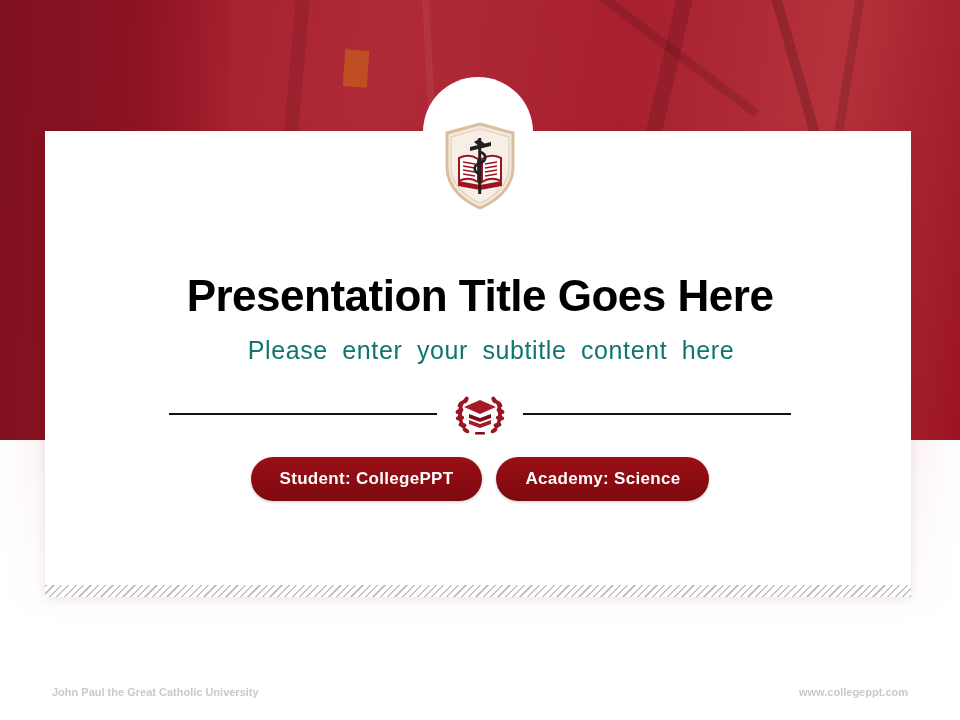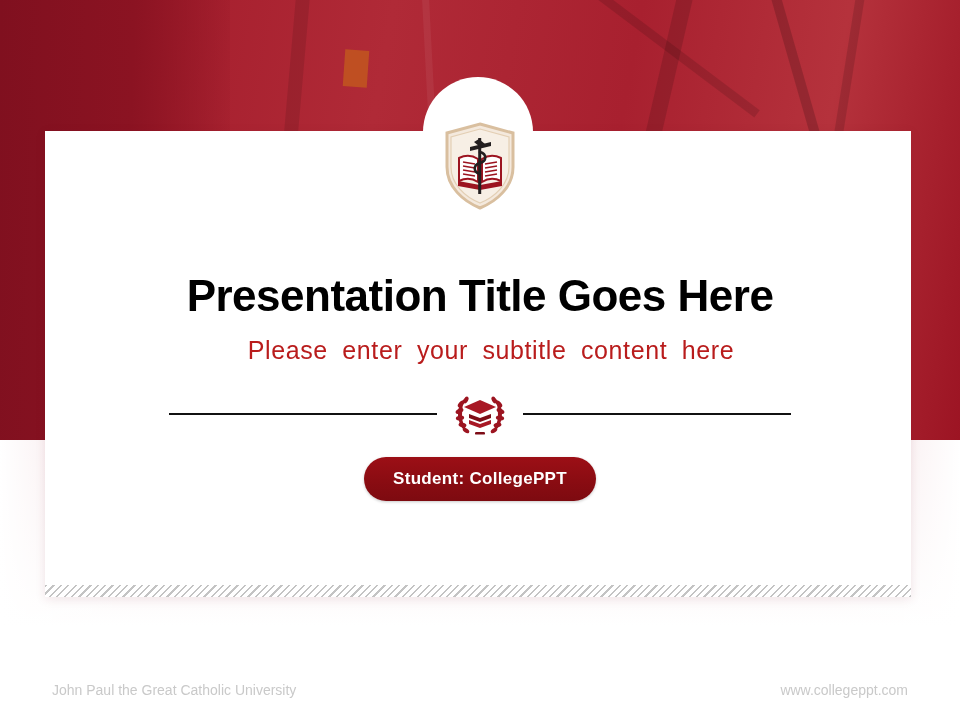--- a/index.html
+++ b/index.html
@@ -123,21 +123,21 @@
     font-weight:bold;
     color:#000000;
     letter-spacing:-0.5px;
     line-height:1.1;
     white-space:nowrap;
   }
   .subtitle {
     margin-top:16px;
     font-size:25px;
     font-weight:normal;
-    color:#b91c1c;
+    color:#0f766e;
     letter-spacing:0.6px;
     word-spacing:7px;
     white-space:nowrap;
     margin-left:22px;
   }
 
   
   .divider-row {
     position:absolute;
     left:0; top:392px;
@@ -180,22 +180,23 @@
   }
 
   
   .footer {
     position:absolute;
     left:0; bottom:22px;
     width:960px;
     display:flex;
     justify-content:space-between;
     padding:0 52px;
-    font-size:14px;
+    font-size:11px;
     color:#c9c9c9;
+    font-weight:bold;
   }
   .footer span { white-space:nowrap; }
 </style>
 </head>
 <body>
 
 <div class="slide">
 
   <div class="banner">
     <div class="banner-photo"></div>
@@ -285,20 +286,21 @@
 
           <rect x="24" y="40" width="10" height="2.6" rx="1.2" fill="#7d0d17"></rect>
         </g>
       </svg>
     </div>
     <div class="divider-line"></div>
   </div>
 
   <div class="pill-row">
     <div class="pill">Student: CollegePPT</div>
+    <div class="pill">Academy: Science</div>
   </div>
 
   <div class="footer">
     <span>John Paul the Great Catholic University</span>
     <span>www.collegeppt.com</span>
   </div>
 
 </div>
 
 </body></html>

